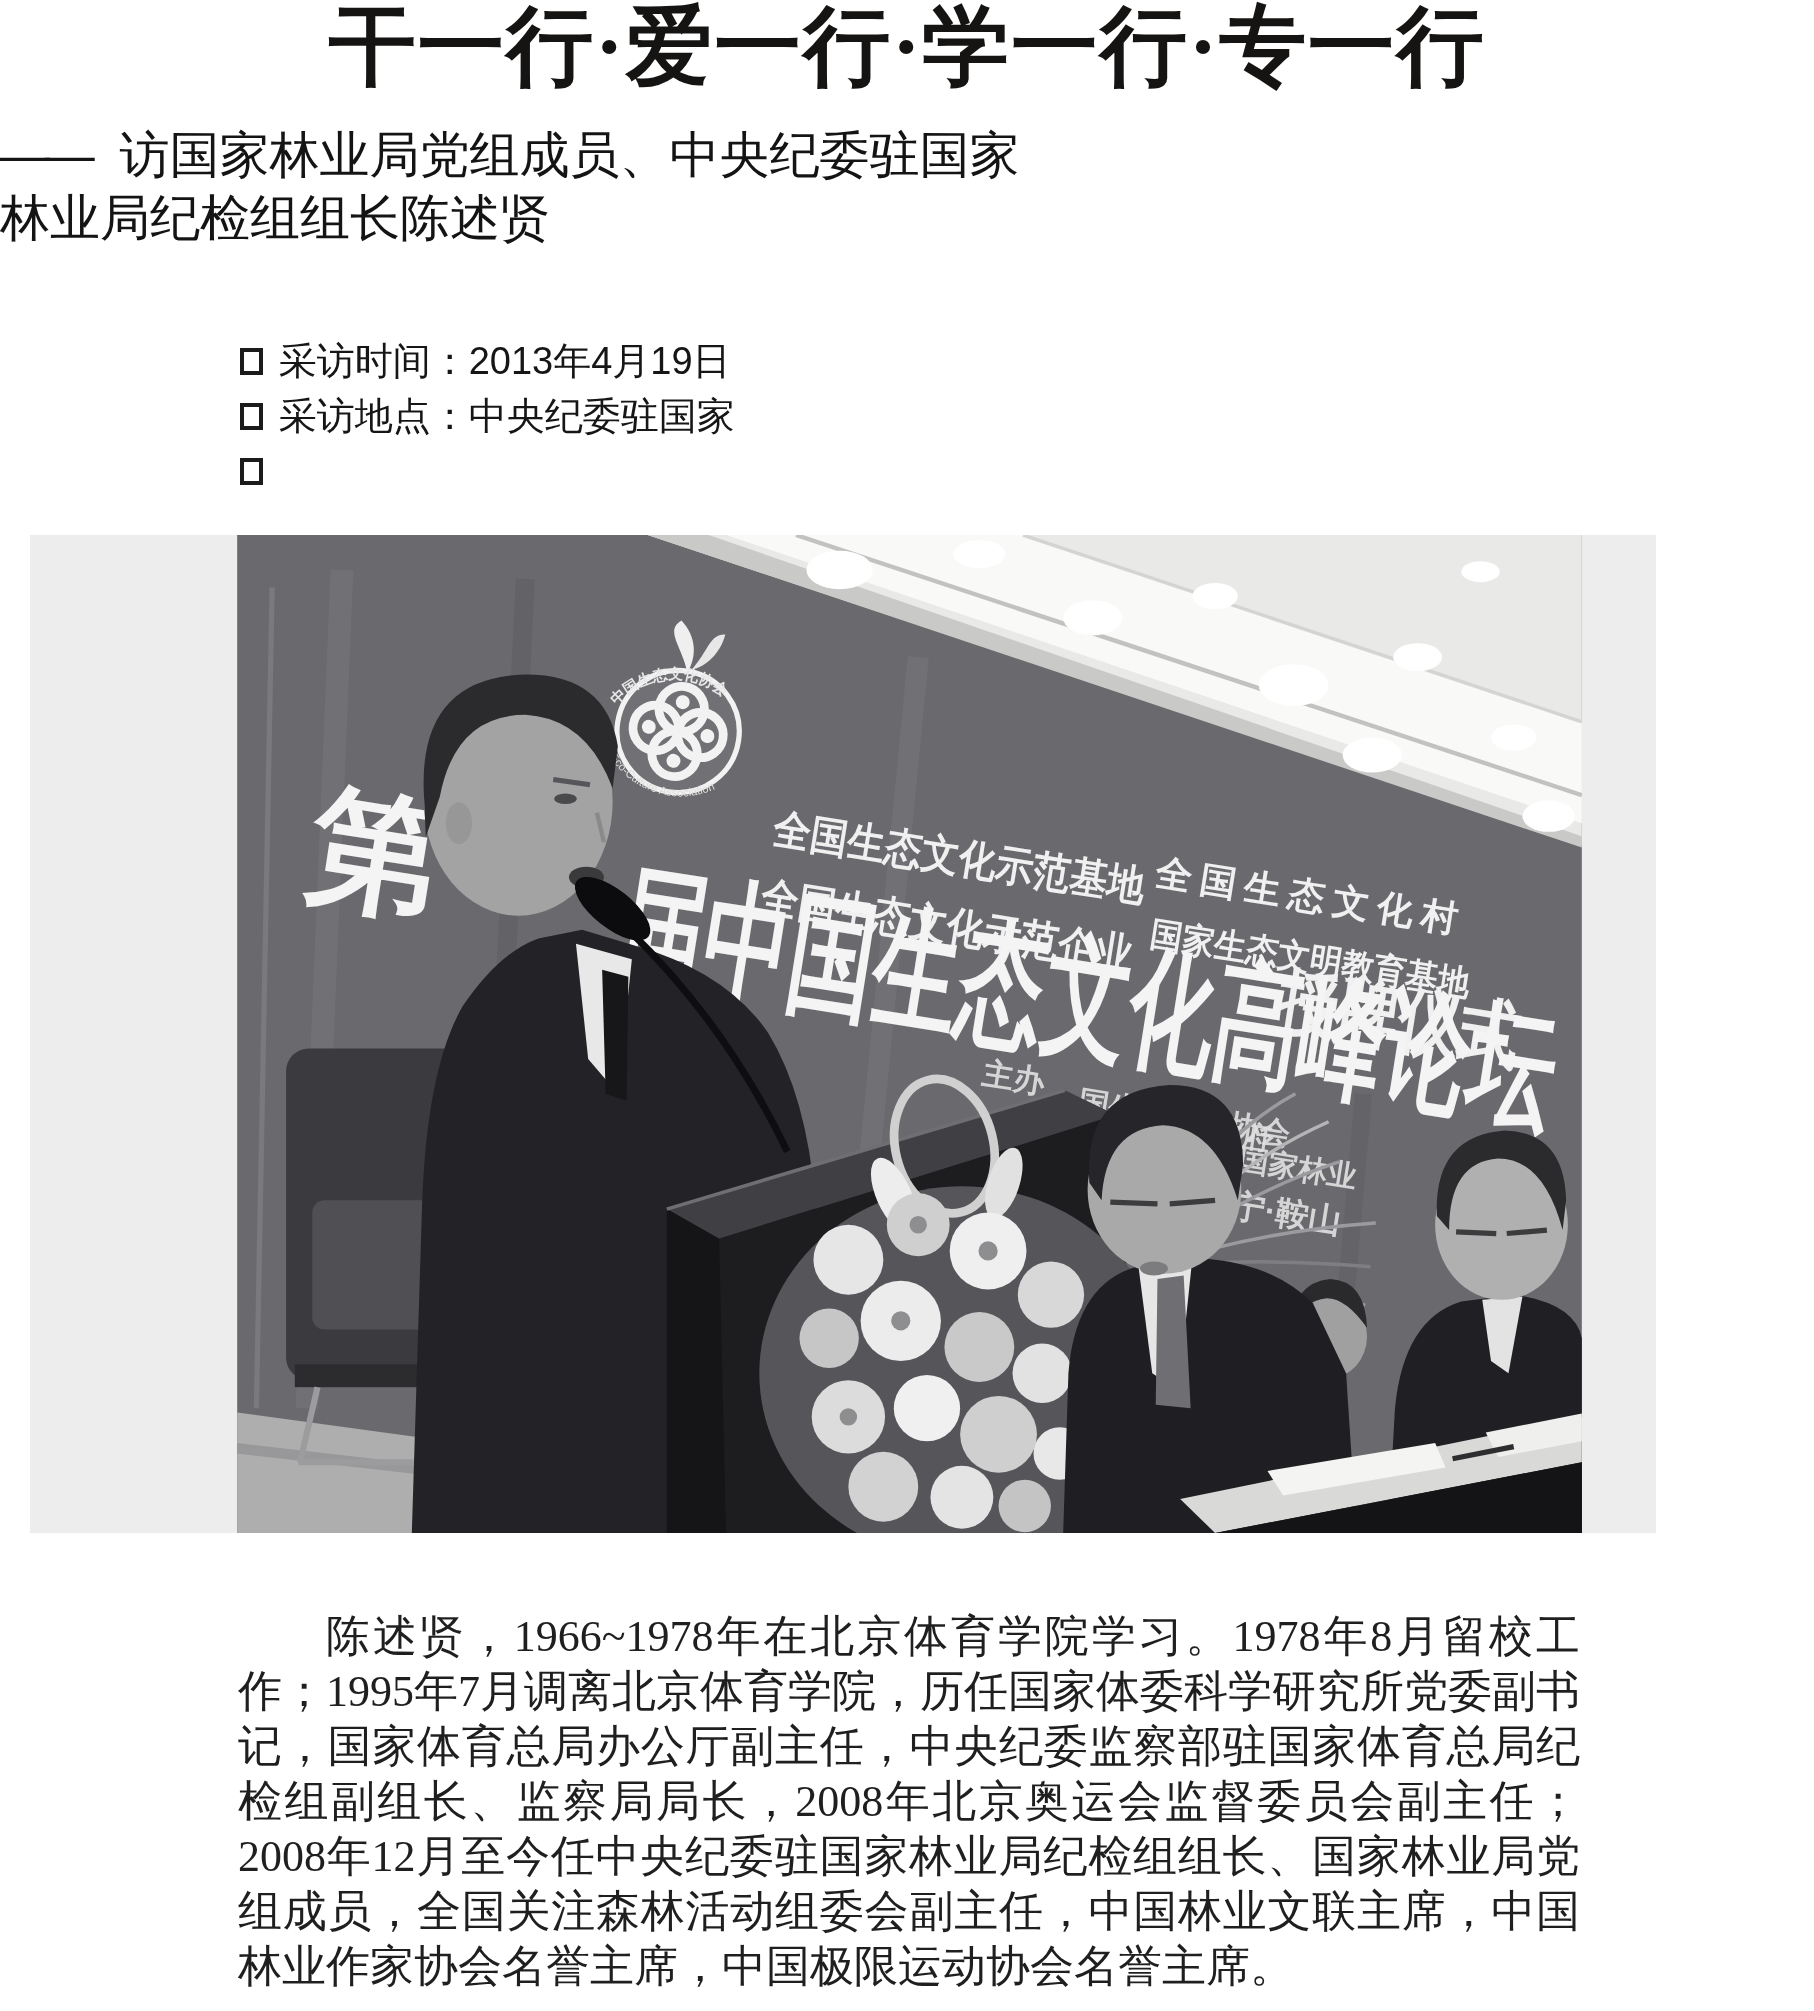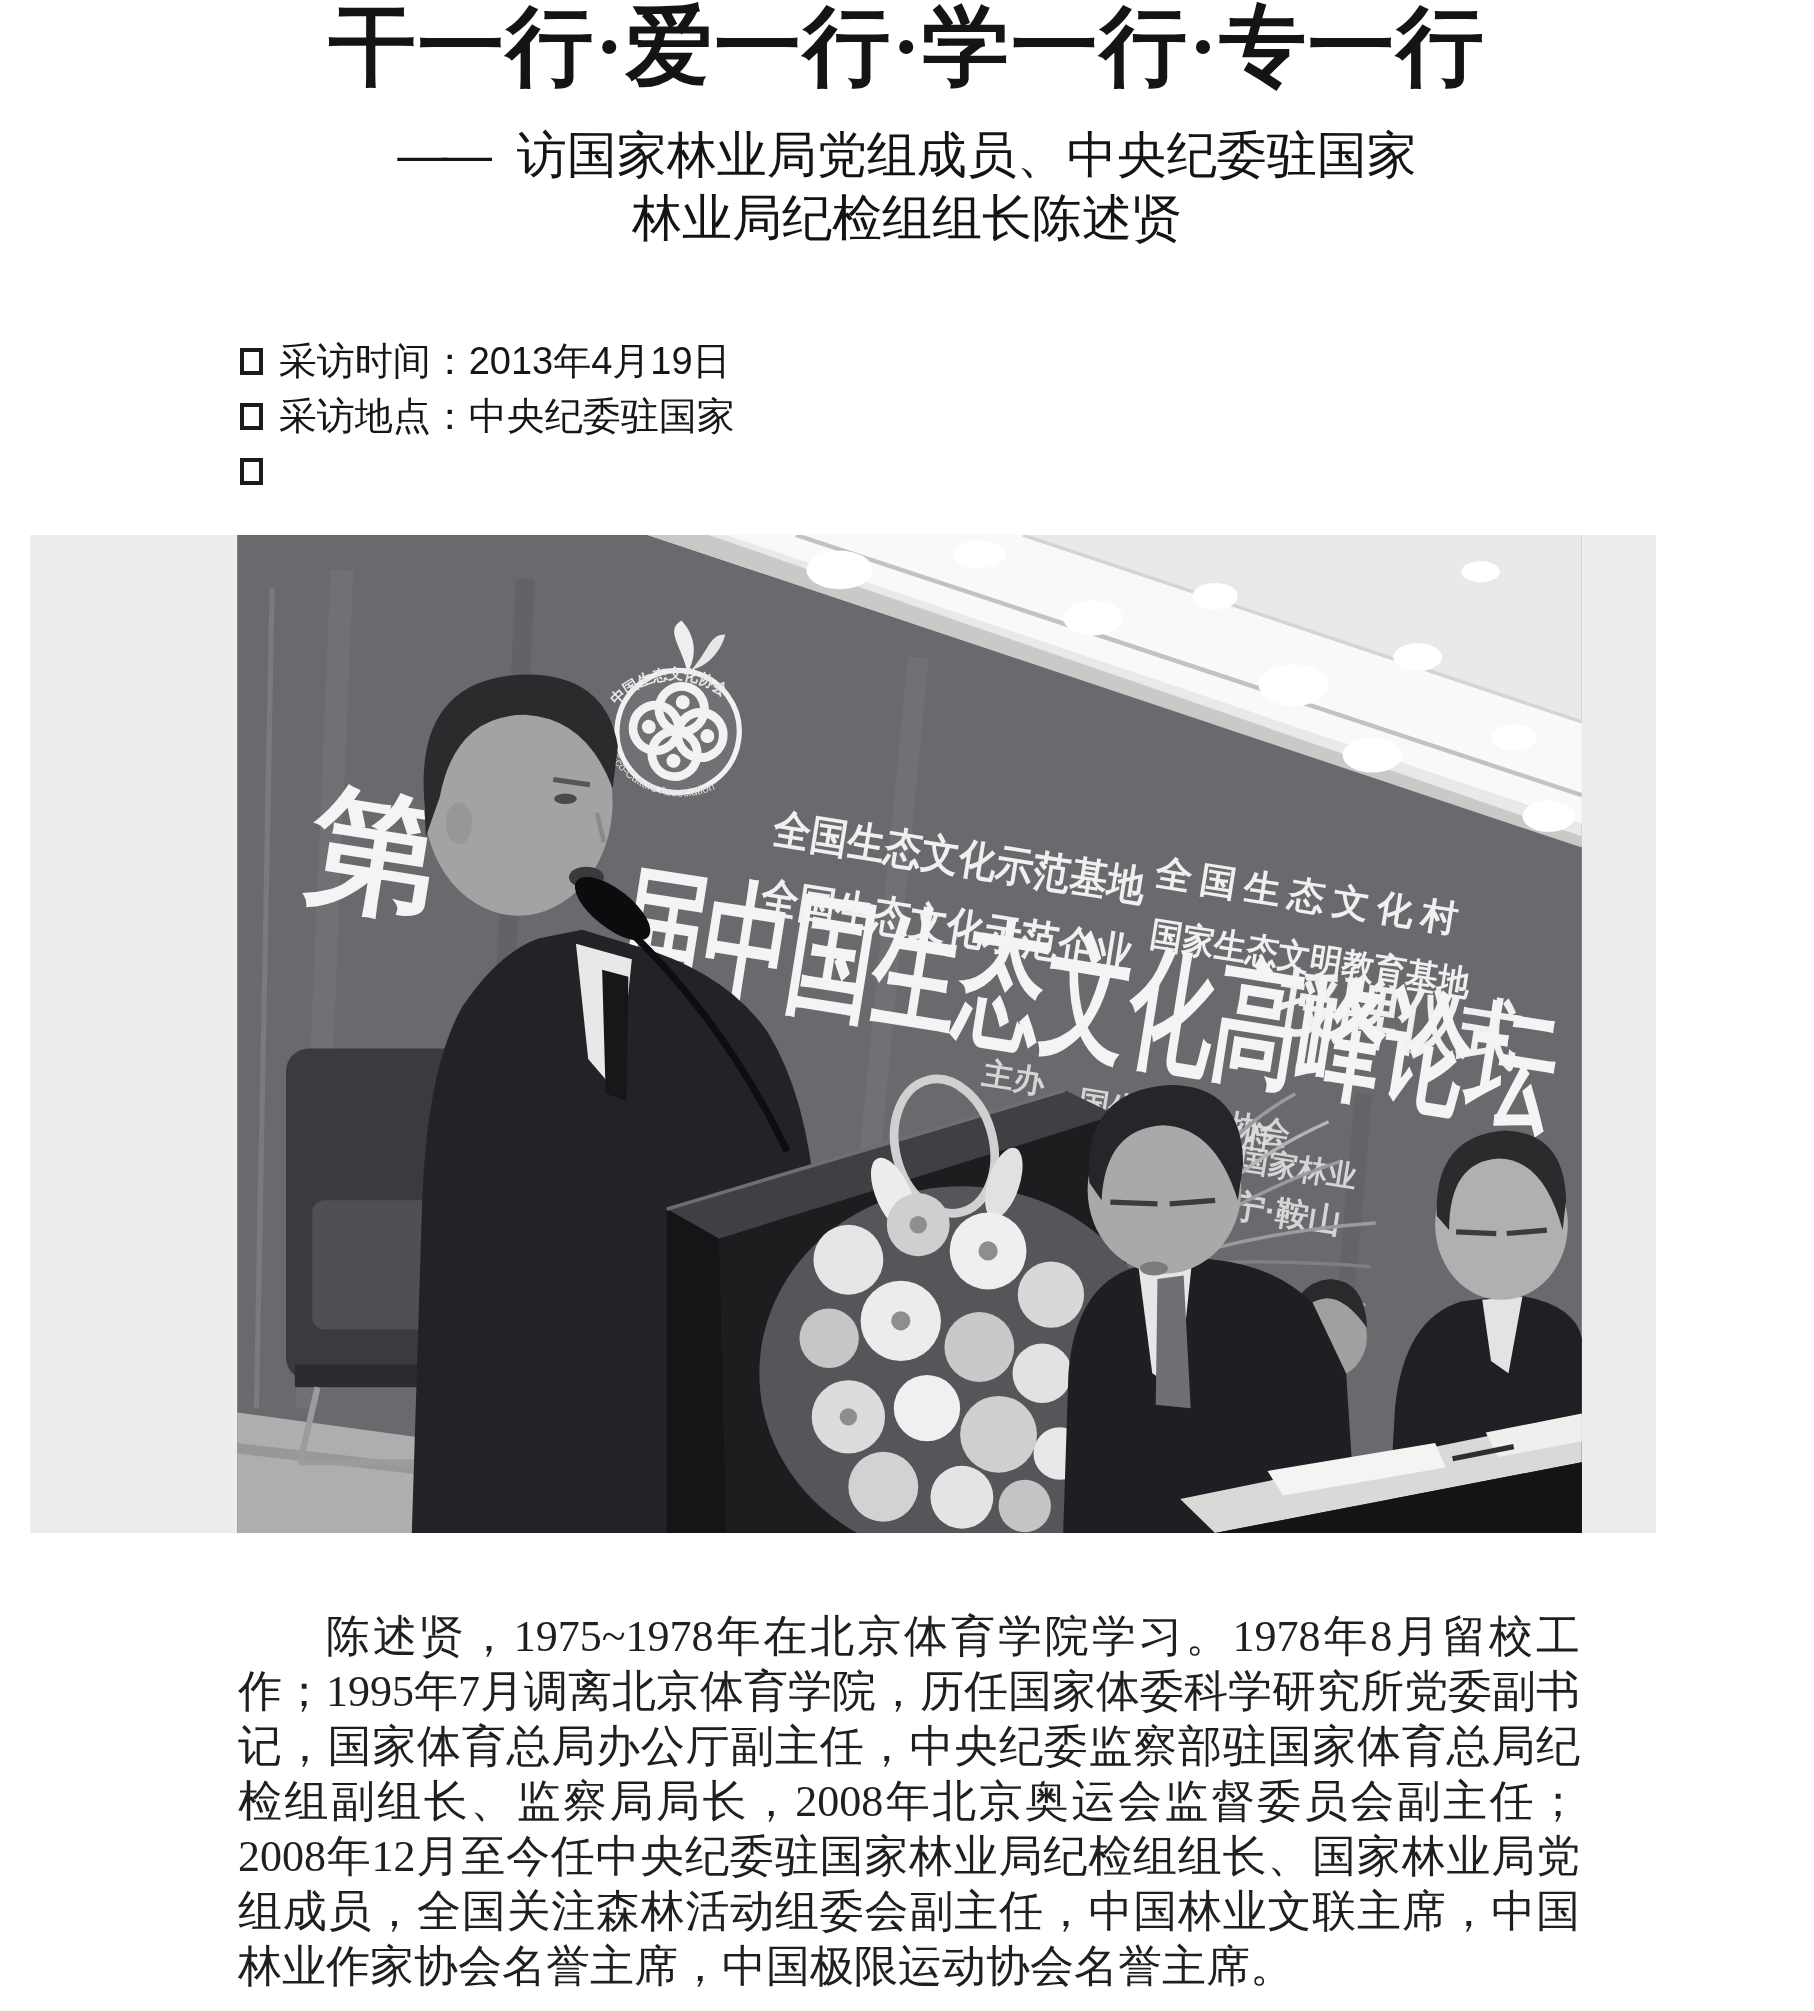--- a/index.html
+++ b/index.html
@@ -1,21 +1,21 @@
 <!DOCTYPE html>
 <html style="font-size:14px"><head>
 <meta charset="utf-8">
 <style>
   html,body{margin:0;padding:0;background:#ffffff;}
   .page{position:relative;width:1656px;height:2011px;background:#ffffff;overflow:hidden;
         font-family:"Liberation Sans",sans-serif;color:#1a1a1a;}
   .doc-title{position:absolute;top:-1.7px;left:0;width:1814px;text-align:center;
         font-family:"Liberation Serif","DejaVu Serif",serif;font-weight:700;
         font-size:87px;line-height:1.12;letter-spacing:1.7px;color:#151413;}
-  .subtitle{position:absolute;top:124px;left:0;width:1814px;text-align:center;
+  .subtitle{position:absolute;top:124px;left:0;width:1814px;text-align:left;
         font-size:50px;line-height:63px;color:#141414;font-weight:400;}
   .subtitle .dash{letter-spacing:-5.2px;margin-right:30px;}
   .meta{position:absolute;left:240px;top:334px;}
   .meta-row{display:flex;align-items:center;height:55px;font-size:38px;color:#161616;}
   .bullet{width:15px;height:18.3px;border:4.4px solid #1b1b1b;margin-right:15.7px;flex:0 0 auto;}
   .band{position:absolute;left:30px;top:535px;width:1784px;height:998px;background:#ededed;}
   .photo{position:absolute;left:237px;top:535px;width:1345px;height:998px;overflow:hidden;}
   .photo svg{display:block;}
   .bodytext{position:absolute;left:238px;top:1609px;width:1342px;
         font-family:"Liberation Serif","DejaVu Serif",serif;
@@ -219,16 +219,16 @@
       <g>
         <polygon points="1080,1104 1540,1010 1540,1062 1120,1143" fill="#d9d9d7"></polygon>
         <polygon points="1180,1072 1372,1040 1384,1068 1198,1100" fill="#f4f4f2"></polygon>
         <polygon points="1430,1028 1540,1006 1540,1038 1444,1056" fill="#efefed"></polygon>
         <path d="M1392,1058 L1462,1044" stroke="#2e2e30" stroke-width="6" fill="none"></path>
         <polygon points="1120,1143 1540,1062 1540,1143" fill="#141416"></polygon>
       </g>
     </svg>
   </div>
 
-  <div class="bodytext">陈述贤，1975~1978年在北京体育学院学习。1978年8月留校工作；1995年7月调离北京体育学院，历任国家体委科学研究所党委副书记，国家体育总局办公厅副主任，中央纪委监察部驻国家体育总局纪检组副组长、监察局局长，2008年北京奥运会监督委员会副主任；2008年12月至今任中央纪委驻国家林业局纪检组组长、国家林业局党组成员，全国关注森林活动组委会副主任，中国林业文联主席，中国林业作家协会名誉主席，中国极限运动协会名誉主席。</div>
+  <div class="bodytext">陈述贤，1966~1978年在北京体育学院学习。1978年8月留校工作；1995年7月调离北京体育学院，历任国家体委科学研究所党委副书记，国家体育总局办公厅副主任，中央纪委监察部驻国家体育总局纪检组副组长、监察局局长，2008年北京奥运会监督委员会副主任；2008年12月至今任中央纪委驻国家林业局纪检组组长、国家林业局党组成员，全国关注森林活动组委会副主任，中国林业文联主席，中国林业作家协会名誉主席，中国极限运动协会名誉主席。</div>
 
 </div>
 
 
 </body></html>

